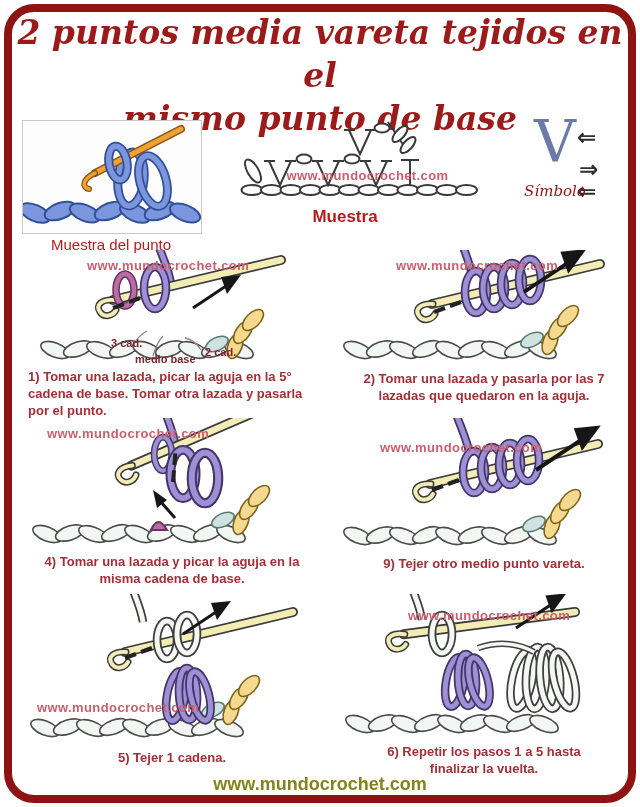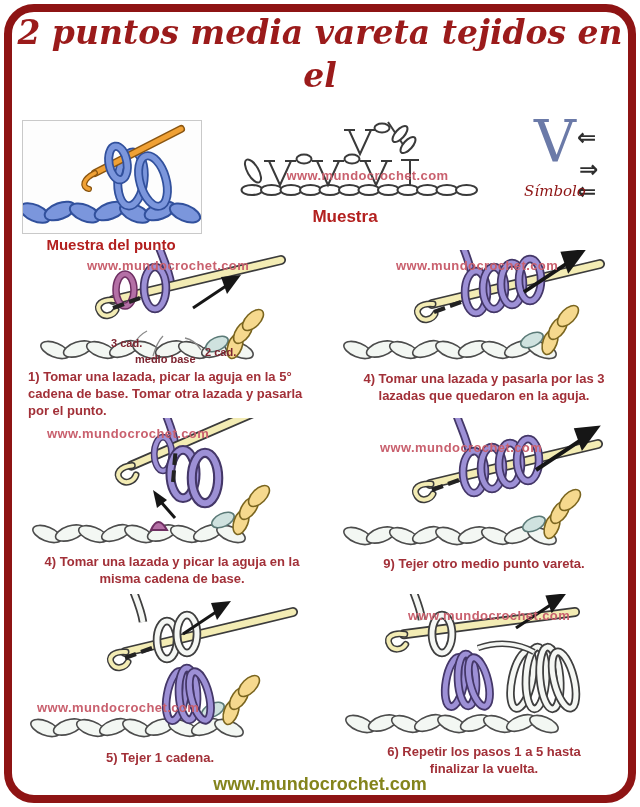--- a/index.html
+++ b/index.html
@@ -15,21 +15,21 @@
     position:absolute;left:0;top:12px;width:640px;text-align:center;
     font-family:"DejaVu Serif", serif;font-style:italic;font-weight:600;
     color:#9b1b1b;font-size:33px;line-height:1.3;margin:0;
   }
   .photo{
     position:absolute;left:22px;top:120px;width:178px;height:112px;
     background:#fdfdfd;border:1px solid #c9c9c9;overflow:hidden;
   }
   .sample-label{
     position:absolute;left:22px;top:236px;width:178px;text-align:center;
-    color:#b3201f;font-weight:bold;font-size:15px;
+    color:#b3201f;font-weight:normal;font-size:15px;
   }
   .diagram{
     position:absolute;left:240px;top:114px;width:255px;height:94px;overflow:hidden;
   }
   .diagram-label{
     position:absolute;left:255px;top:207px;width:180px;text-align:center;
     color:#b3201f;font-weight:bold;font-size:17px;
   }
   .dia-arrow{
     position:absolute;font-family:"DejaVu Sans", sans-serif;font-weight:bold;
@@ -162,21 +162,21 @@
         <ellipse class="wp" transform="translate(24,0) rotate(-14)" rx="10" ry="29"></ellipse>
     </g>
     <g id="g-v">
         <path class="dia" d="M-11 -24 L0 0 L11 -24 M-16 -24 L-5 -24 M5 -24 L16 -24"></path>
       </g>
   </defs>
 </svg>
 
 <div class="frame"></div>
 
-<h1 class="title"><span>2 puntos media vareta tejidos en el</span><br></h1>
+<h1 class="title"><span>2 puntos media vareta tejidos en el</span><br><span>mismo punto de base</span></h1>
 
 <div class="photo">
   <svg width="178" height="112" viewBox="0 0 178 112">
     <ellipse class="pb-link" transform="translate(12,92) rotate(24)" rx="16" ry="8"></ellipse>
     <ellipse class="pb-link" transform="translate(37,90) rotate(-20)" rx="16" ry="8"></ellipse>
     <ellipse class="pb-link" transform="translate(62,92) rotate(22)" rx="16" ry="8"></ellipse>
     <ellipse class="pb-link" transform="translate(87,90) rotate(-20)" rx="16" ry="8"></ellipse>
     <ellipse class="pb-link" transform="translate(112,92) rotate(24)" rx="16" ry="8"></ellipse>
     <ellipse class="pb-link" transform="translate(137,90) rotate(-20)" rx="16" ry="8"></ellipse>
     <ellipse class="pb-link" transform="translate(162,92) rotate(22)" rx="16" ry="8"></ellipse>
@@ -260,21 +260,21 @@
     <use href="#g-loop" x="156" y="38"></use>
     <use href="#g-loop" x="174" y="34"></use>
     <use href="#g-loop" x="192" y="30"></use>
     <use href="#g-dashes" x="96" y="62"></use>
     <g transform="translate(186,42) scale(1.3)">
         <use href="#g-arrow"></use>
       </g>
   </svg>
   <span class="wm" style="left:58px;top:8px">www.mundocrochet.com</span>
 </div>
-<p class="caption center" style="left:353px;top:371px;width:262px">4) Tomar una lazada y pasarla por las 3 lazadas que quedaron en la aguja.</p>
+<p class="caption center" style="left:353px;top:371px;width:262px">2) Tomar una lazada y pasarla por las 7 lazadas que quedaron en la aguja.</p>
 
 <div class="fig" style="left:25px;top:418px;width:295px;height:134px">
   <svg width="295" height="134" viewBox="0 0 295 134">
     <use href="#g-strand" x="150" y="26"></use>
     <use href="#g-braid" x="22" y="116"></use>
     <use href="#g-accent" x="216" y="98"></use>
     <g transform="translate(104,46) rotate(-10)">
         <use href="#g-hook"></use>
       </g>
     <g transform="translate(138,36) scale(0.8)">
@@ -323,21 +323,21 @@
     <use href="#g-accent" x="206" y="112"></use>
     <use href="#g-hook" x="98" y="56"></use>
     <use href="#g-pcluster" x="162" y="102"></use>
     <use href="#g-wloop" x="142" y="46"></use>
     <use href="#g-wloop" x="162" y="40"></use>
     <use href="#g-dashes" x="100" y="64"></use>
     <use href="#g-arrow" x="158" y="40"></use>
   </svg>
   <span class="wm" style="left:12px;top:106px">www.mundocrochet.com</span>
 </div>
-<p class="caption center" style="left:14px;top:750px;width:292px">5) Tejer 1 cadena.</p>
+<p class="caption center" style="left:26px;top:750px;width:292px">5) Tejer 1 cadena.</p>
 
 <div class="fig" style="left:338px;top:594px;width:292px;height:148px">
   <svg width="292" height="148" viewBox="0 0 292 148">
     <use href="#g-wstrand" x="84" y="26"></use>
     <use href="#g-braid" x="22" y="130"></use>
     <g transform="translate(64,38) rotate(6)">
         <use href="#g-hook"></use>
       </g>
     <use href="#g-wcluster" x="202" y="86"></use>
     <use href="#g-pcluster" x="128" y="88"></use>

